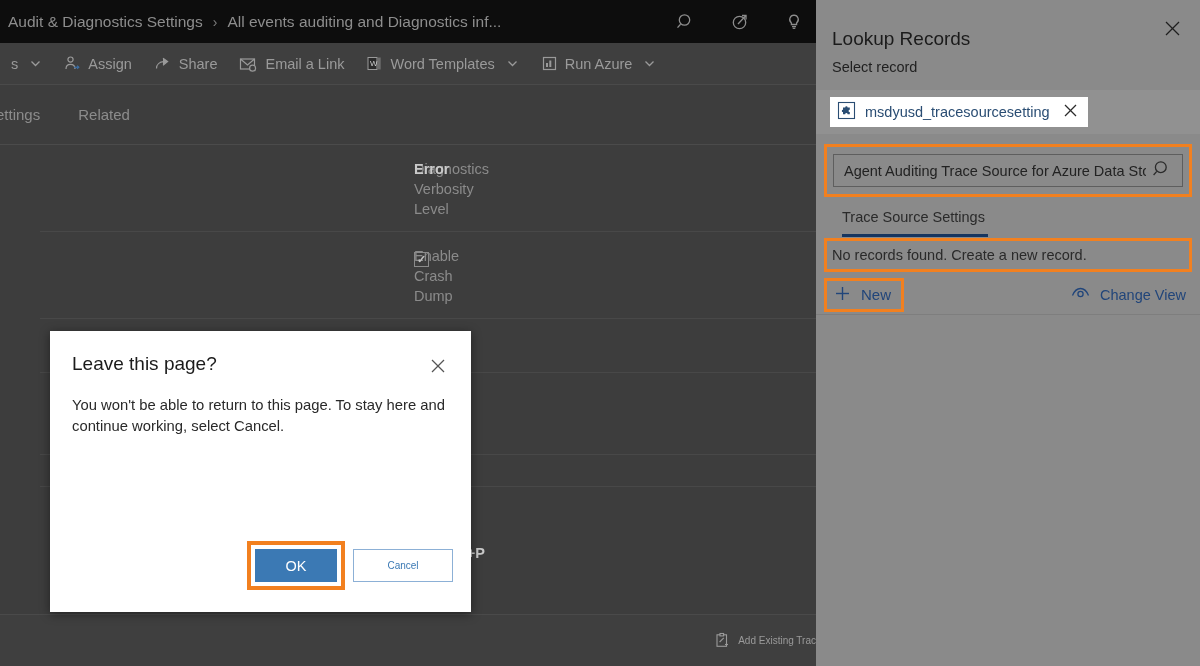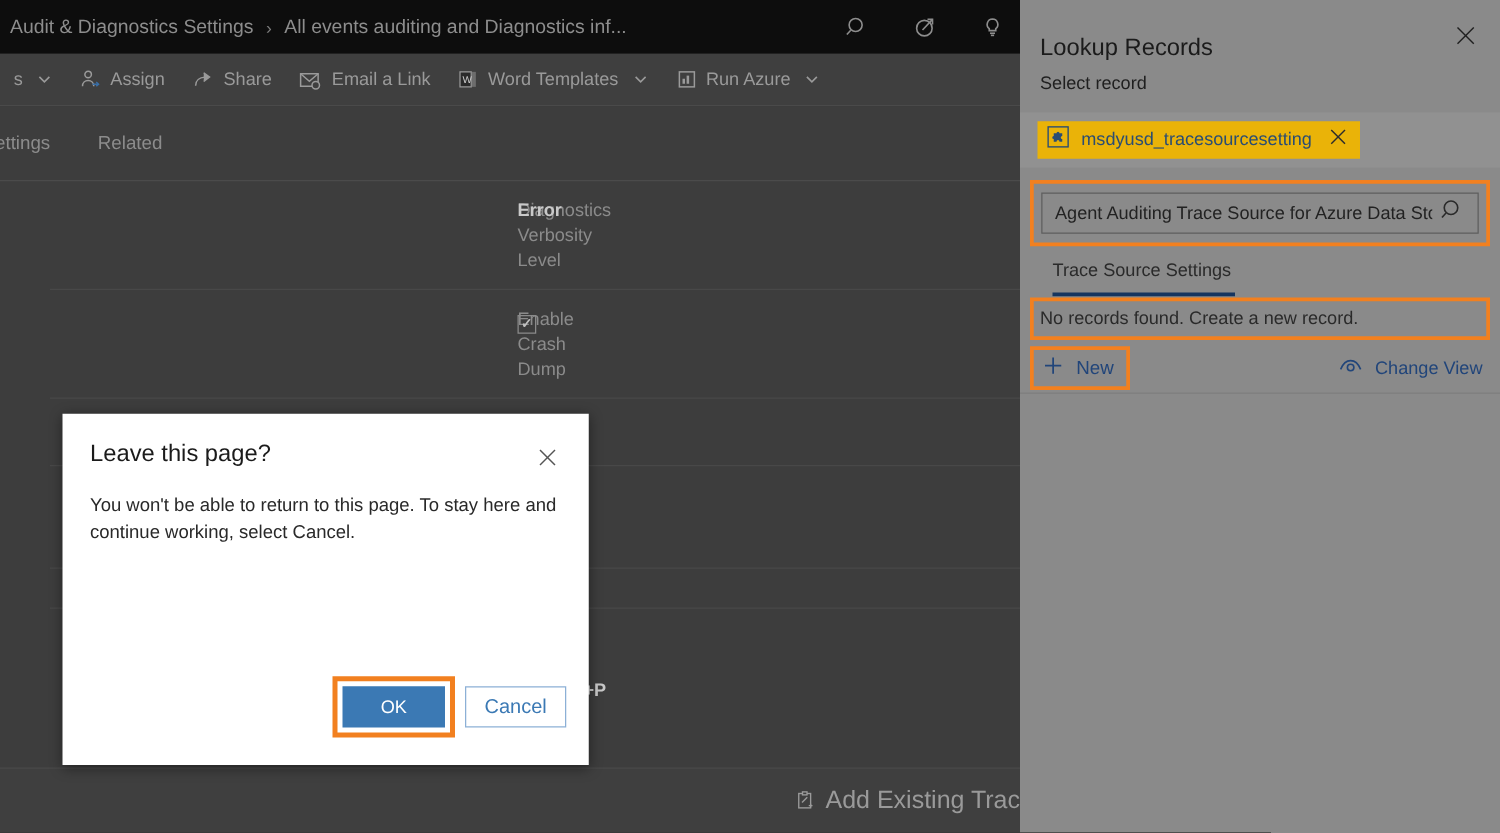--- a/index.html
+++ b/index.html
@@ -83,21 +83,21 @@
   .checkbox-mark {
     width: 15px; height: 15px; border: 1px solid #8b8b8b;
     display: inline-flex; align-items:center; justify-content:center;
     color: #c0c0c0; font-size: 11px; line-height: 1;
   }
   .footerbar {
     position: absolute; left: 0; bottom: 0; width: 816px; height: 52px;
     background: #3f3f3f; border-top: 1px solid #4a4a4a;
     display: flex; align-items: center; justify-content: flex-end;
     padding-right: 0px;
-    color: #9a9a9a; font-size: 20px; text-align: center;
+    color: #9a9a9a; font-size: 10px; text-align: center;
   }
   .footerbar .cmd { padding-right: 0; }
 
   
   .lookup-panel {
     position: absolute; right: 0; top: 0;
     width: 384px; height: 666px;
     background: #8a8a8a;
   }
   .lp-head { padding: 28px 20px 0 16px; position: relative; }
@@ -107,21 +107,21 @@
     position: absolute; right: 14px; top: 14px;
     width: 28px; height: 28px;
     display:flex; align-items:center; justify-content:center;
   }
   .chip-band {
     margin-top: 15px; height: 44px; background: #919191;
     display: flex; align-items: center; padding-left: 14px;
   }
   .chip {
     display: flex; align-items: center; gap: 9px;
-    background: #eab308; height: 30px; padding: 0 10px 0 7px;
+    background: #ffffff; height: 30px; padding: 0 10px 0 7px;
   }
   .chip-label { color: #2a4d73; font-size: 14.5px; }
   .chip-x { margin-left: 4px; }
 
   .search-wrap {
     position: relative; margin: 10px 8px 0 8px;
     border: 3px solid #f2801f; padding: 7px 6px;
   }
   .search-box {
     height: 33px; background: #8a8a8a;
@@ -190,21 +190,21 @@
   }
   .ok-wrap { border: 4px solid #f2801f; padding: 4px; background:#fff; }
   .btn-ok {
     background: #3b79b4; color: #ffffff; border: none;
     width: 82px; height: 33px; font-size: 14.5px;
     font-family: "Liberation Sans", sans-serif;
   }
   .btn-cancel {
     background: #ffffff; color: #3b79b4;
     border: 1px solid #8cb0d6;
-    width: 81px; height: 33px; font-size: 16px;
+    width: 100px; height: 33px; font-size: 10px;
     font-family: "Liberation Sans", sans-serif;
     margin-left: 8px;
   }
 </style>
 </head>
 <body>
 
 <div id="root">
 
   <div class="app-dim">

